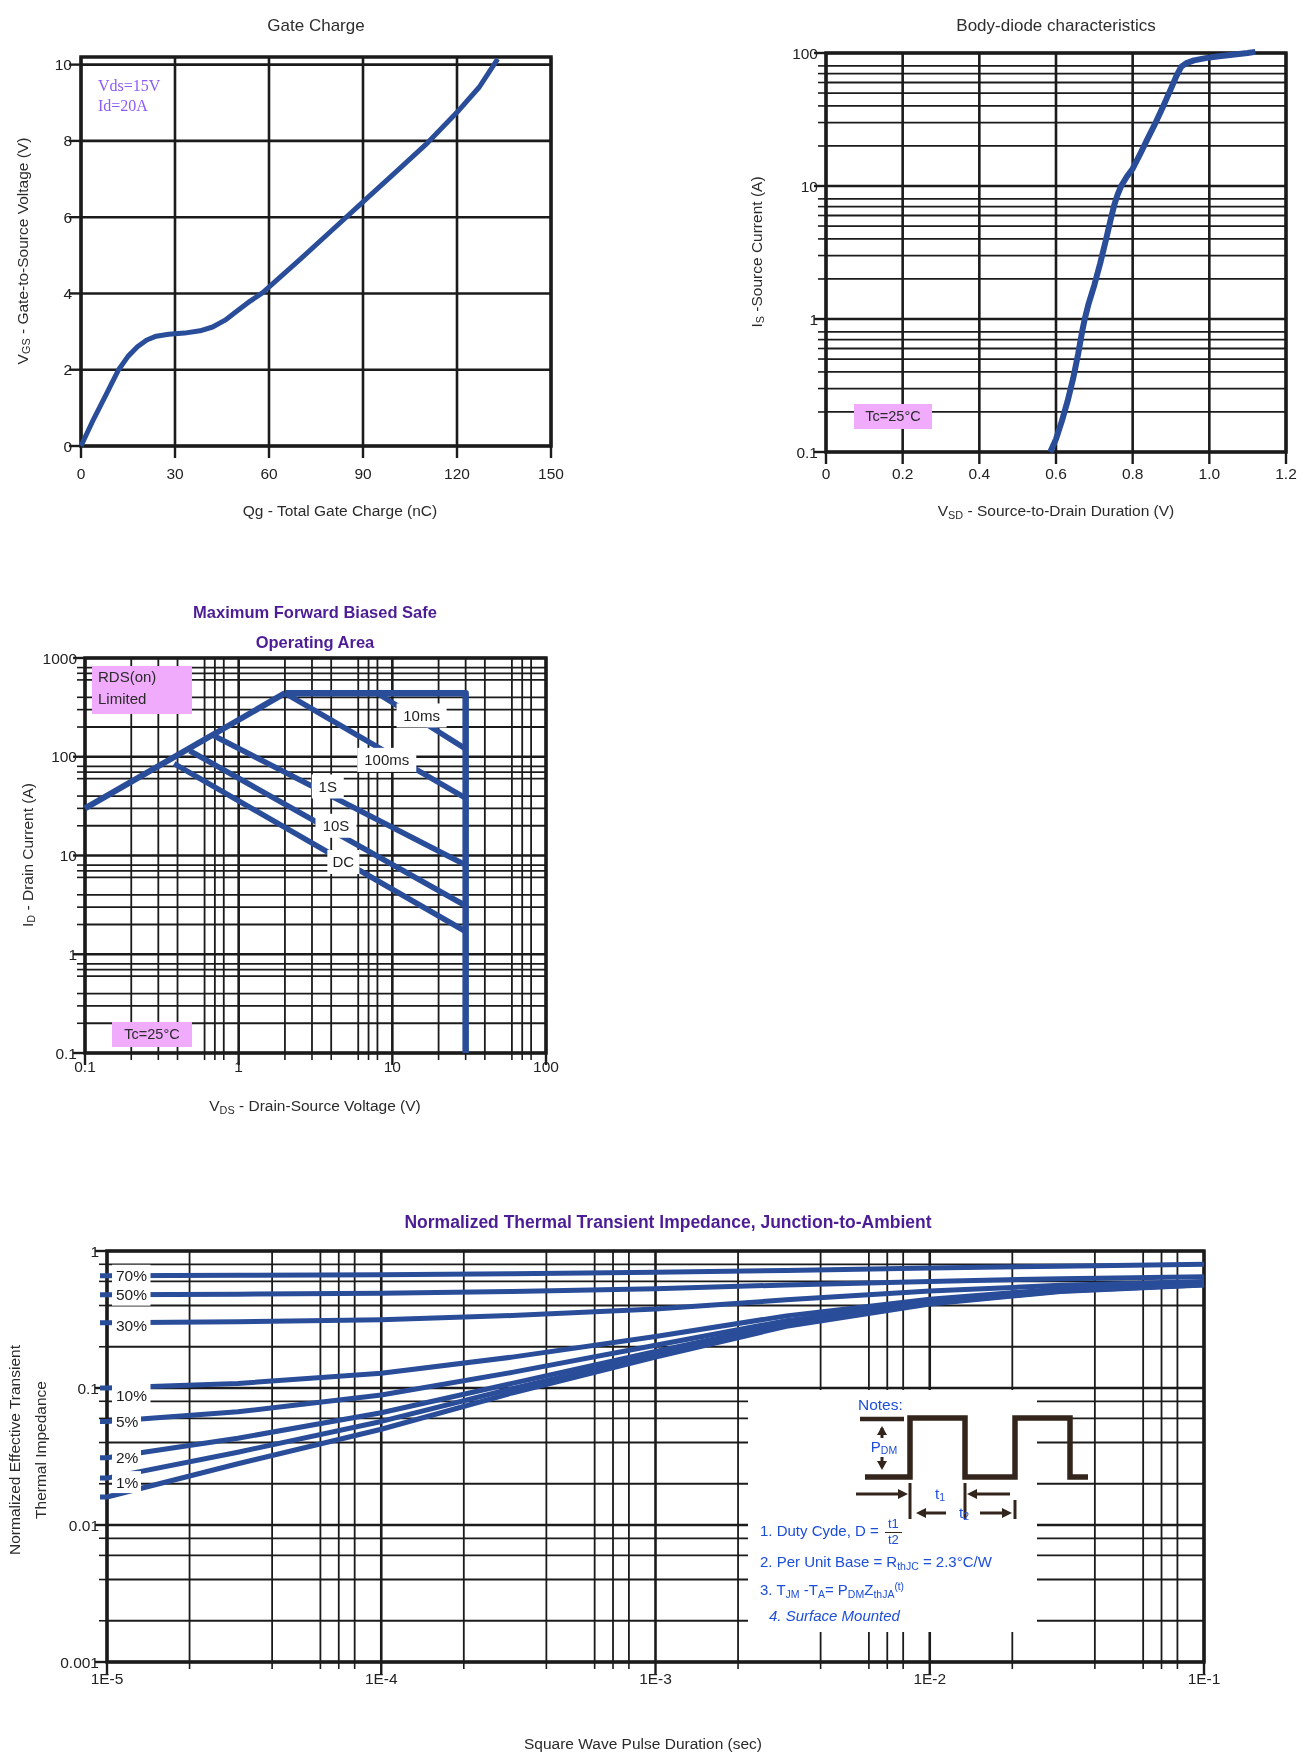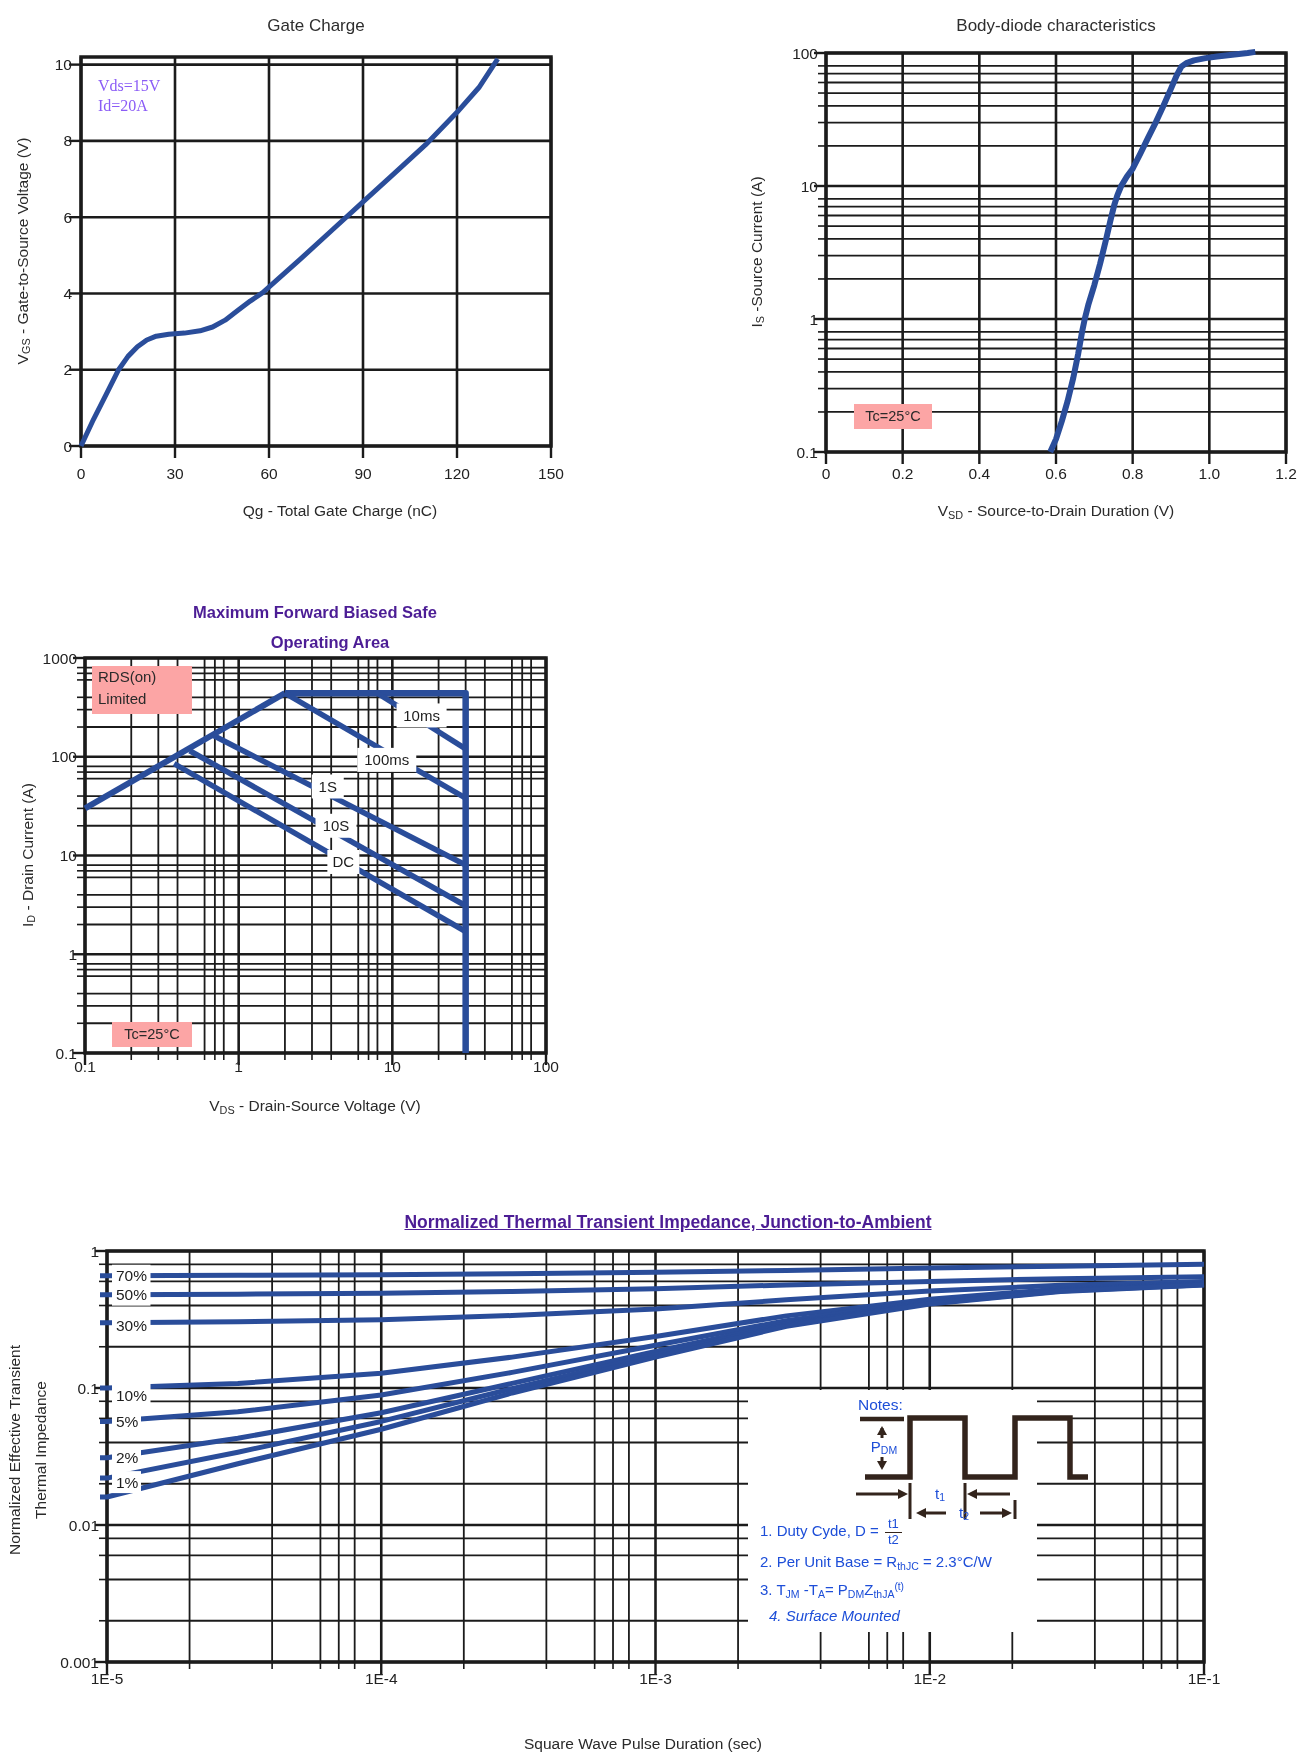--- a/index.html
+++ b/index.html
@@ -7,21 +7,21 @@
        font-family:"Liberation Sans", sans-serif;overflow:hidden;color:#2a2a2a;}
   #canvas{position:absolute;left:0;top:0;z-index:1;}
   .txt{position:absolute;z-index:2;white-space:nowrap;}
   .ctitle{font-size:17px;text-align:left;color:#2e2e2e;}
   .bold{font-weight:bold;color:#4c1d95;}
   .axlabel{font-size:15.5px;color:#2a2a2a;text-align:center;}
   .vlabel{position:absolute;z-index:2;transform:translate(-50%,-50%) rotate(-90deg);
           white-space:nowrap;font-size:15.5px;color:#2a2a2a;}
   .center{transform:translateX(-50%);}
   .annot{font-size:16px;line-height:19.5px;color:#8b5cf6;font-family:Liberation Serif, serif;}
-  .whitebox{background:#fca5a5;z-index:3;}
+  .whitebox{background:#f0abfc;z-index:3;}
   .sub{font-size:70%;vertical-align:-22%;}
   .sup{font-size:68%;vertical-align:42%;}
   .notesline{font-size:15px;color:#1d4ed8;z-index:4;}
   .frac{display:inline-block;text-align:center;vertical-align:middle;
         font-size:13px;line-height:1.15;margin-left:2px;}
   .frac .num{display:block;border-bottom:1.6px solid #33241c;padding:0 3px;}
   .frac .den{display:block;padding:0 3px;}
   svg text{font-family:"Liberation Sans", sans-serif;}
 </style>
 </head>
@@ -423,30 +423,30 @@
 </div>
 <div class="vlabel" style="left:23px;top:251px;"><span>V</span><span class="sub">GS</span><span> - Gate-to-Source Voltage (V)</span></div>
 <div class="txt axlabel center" style="left:316px;top:502px;margin-left:24px;"><span>Qg - Total Gate Charge (nC)</span></div>
 
 <div class="txt ctitle center" style="left:1056px;top:16px;">Body-diode characteristics</div>
 <div class="txt whitebox" style="left:854px;top:404px;width:78px;height:25px;font-size:14.5px;text-align:center;line-height:25px;">Tc=25°C</div>
 <div class="vlabel" style="left:757px;top:252px;"><span>I</span><span class="sub">S</span><span> -Source Current (A)</span></div>
 <div class="txt axlabel center" style="left:1056px;top:502px;"><span>V</span><span class="sub">SD</span><span> - Source-to-Drain Duration (V)</span></div>
 
 <div class="txt ctitle bold center" style="left:315px;top:603px;font-size:16.5px;">Maximum Forward Biased Safe</div>
-<div class="txt ctitle bold center" style="left:330px;top:633px;font-size:16.5px;">Operating Area</div>
+<div class="txt ctitle bold center" style="left:315px;top:633px;font-size:16.5px;">Operating Area</div>
 <div class="txt whitebox" style="left:92px;top:666px;width:94px;height:48px;font-size:15px;line-height:22px;padding-left:6px;">
   <div>RDS(on)</div>
   <div>Limited</div>
 </div>
 <div class="txt whitebox" style="left:112px;top:1022px;width:80px;height:25px;font-size:14.5px;text-align:center;line-height:25px;">Tc=25°C</div>
 <div class="vlabel" style="left:28px;top:855px;"><span>I</span><span class="sub">D</span><span> - Drain Current (A)</span></div>
 <div class="txt axlabel center" style="left:315px;top:1097px;"><span>V</span><span class="sub">DS</span><span> - Drain-Source Voltage (V)</span></div>
 
-<div class="txt ctitle bold center" style="left:668px;top:1212px;font-size:17.5px;text-decoration:underline;">Normalized Thermal Transient Impedance, Junction-to-Ambient</div>
+<div class="txt ctitle bold center" style="left:668px;top:1212px;font-size:17.5px;">Normalized Thermal Transient Impedance, Junction-to-Ambient</div>
 <div class="vlabel" style="left:15px;top:1450px;">Normalized Effective Transient</div>
 <div class="vlabel" style="left:41px;top:1450px;">Thermal Impedance</div>
 <div class="txt axlabel center" style="left:643px;top:1735px;"><span>Square Wave Pulse Duration (sec)</span></div>
 
 <div class="txt notesline" style="left:858px;top:1396px;font-size:15.5px;">Notes:</div>
 <div class="txt notesline" style="left:884px;top:1447px;transform:translate(-50%,-50%);"><span>P</span><span class="sub">DM</span></div>
 <div class="txt notesline" style="left:940px;top:1494px;transform:translate(-50%,-50%);"><span>t</span><span class="sub">1</span></div>
 <div class="txt notesline" style="left:964px;top:1513px;transform:translate(-50%,-50%);"><span>t</span><span class="sub">2</span></div>
 <div class="txt notesline" style="left:760px;top:1517px;"><span>1. Duty Cyde, D = </span><span class="frac"><span class="num">t1</span><span class="den">t2</span></span></div>
 <div class="txt notesline" style="left:760px;top:1553px;"><span>2. Per Unit Base = R</span><span class="sub">thJC</span><span> = 2.3°C/W</span></div>

